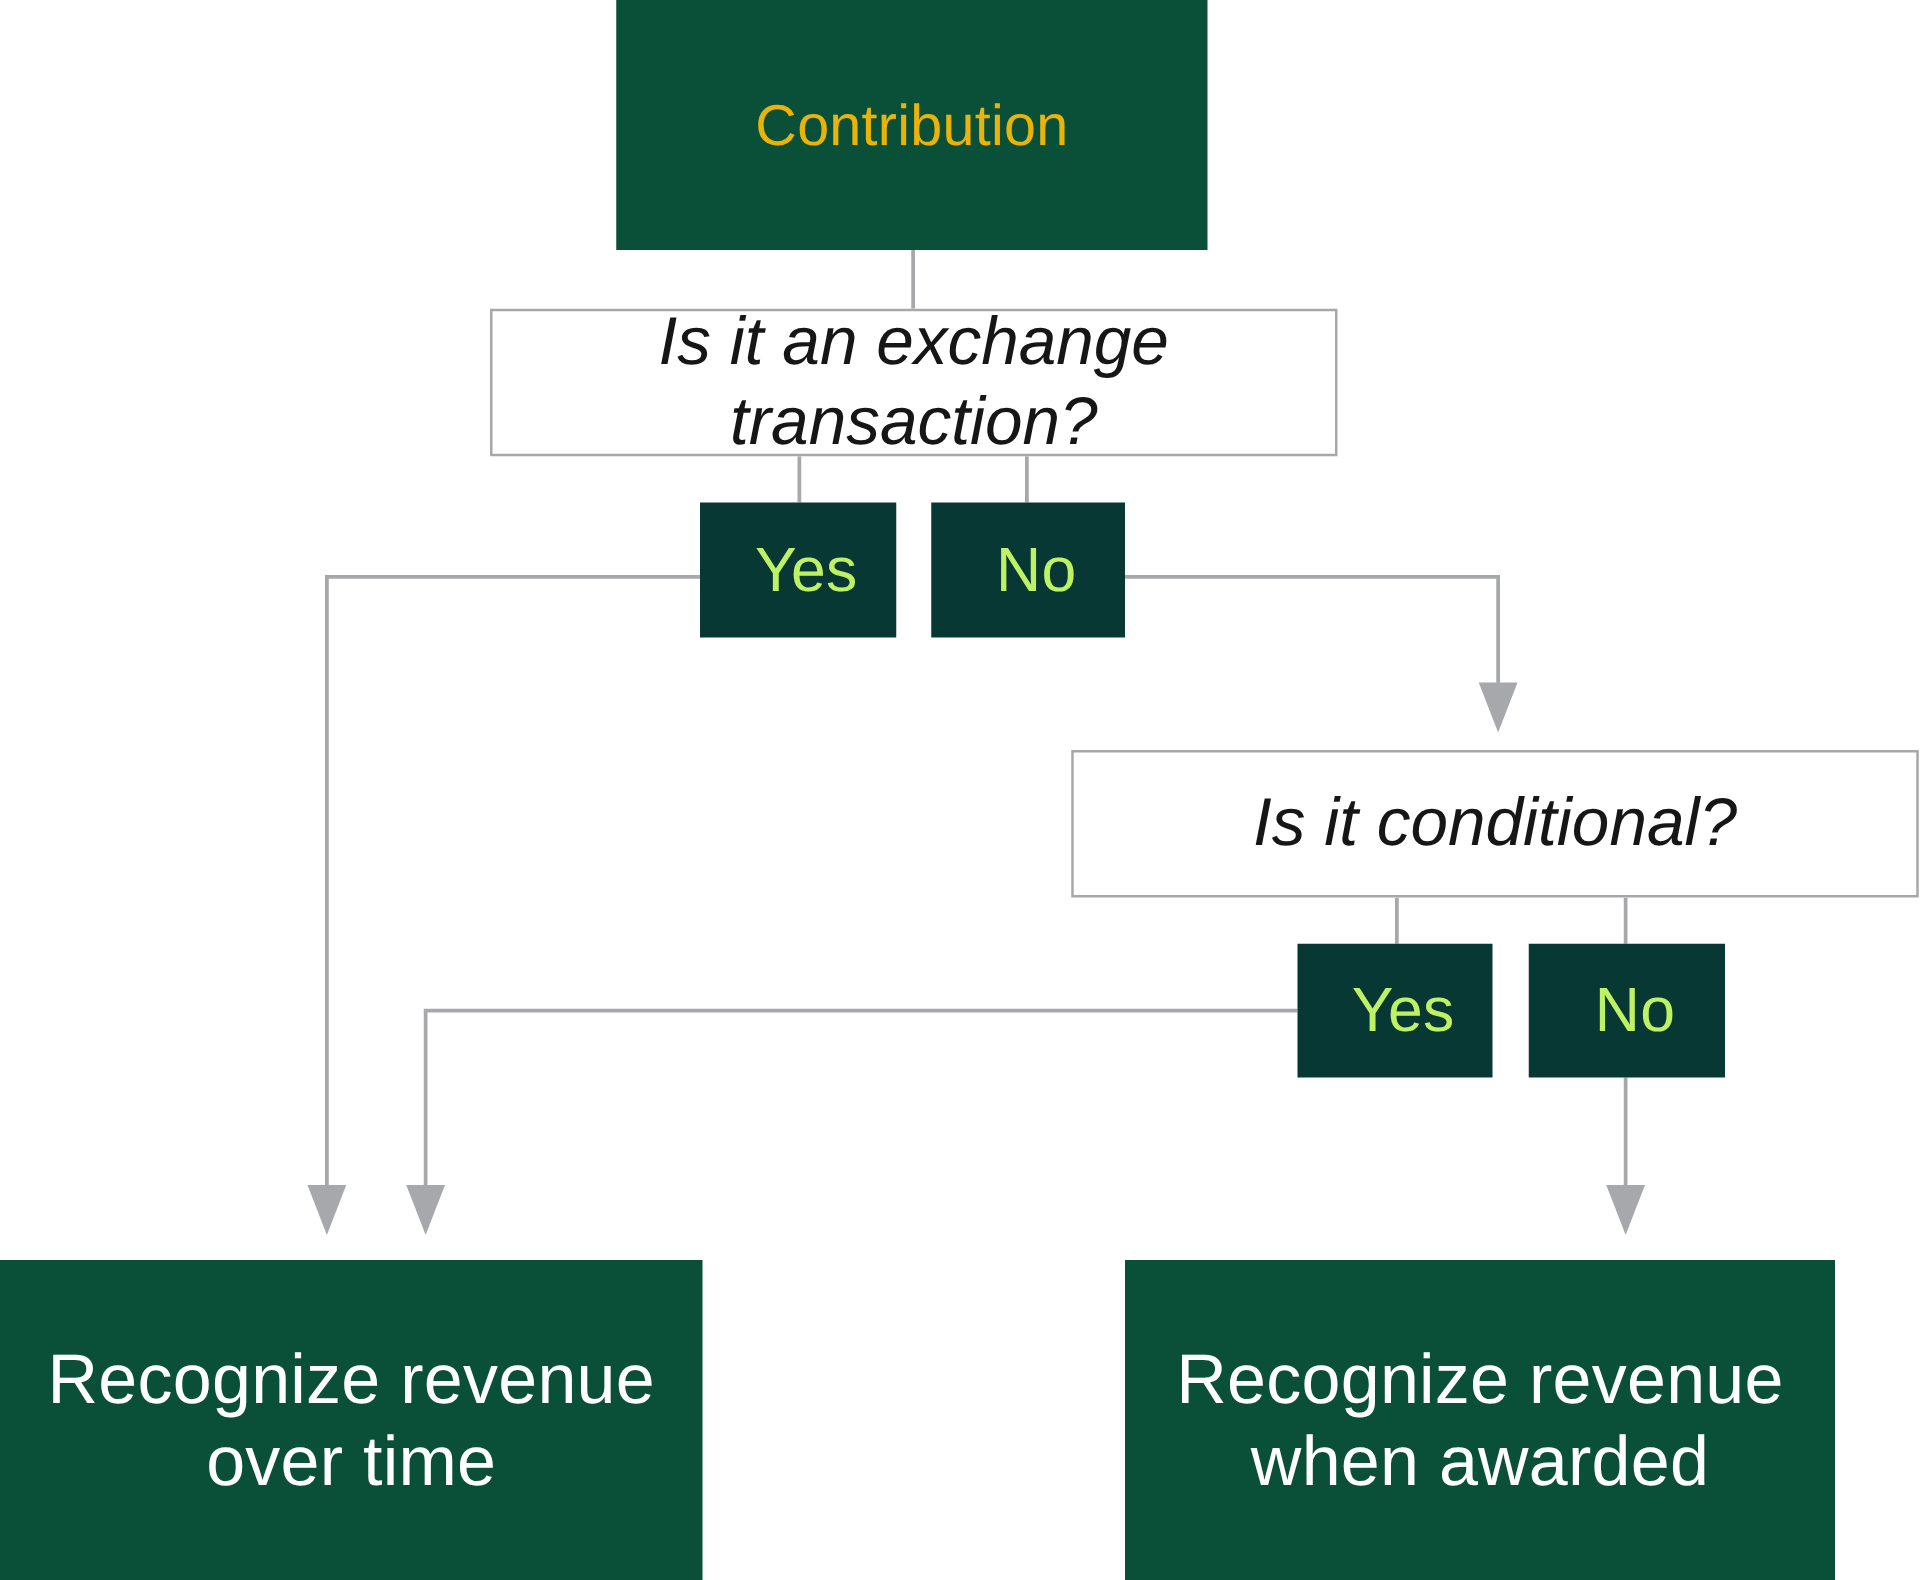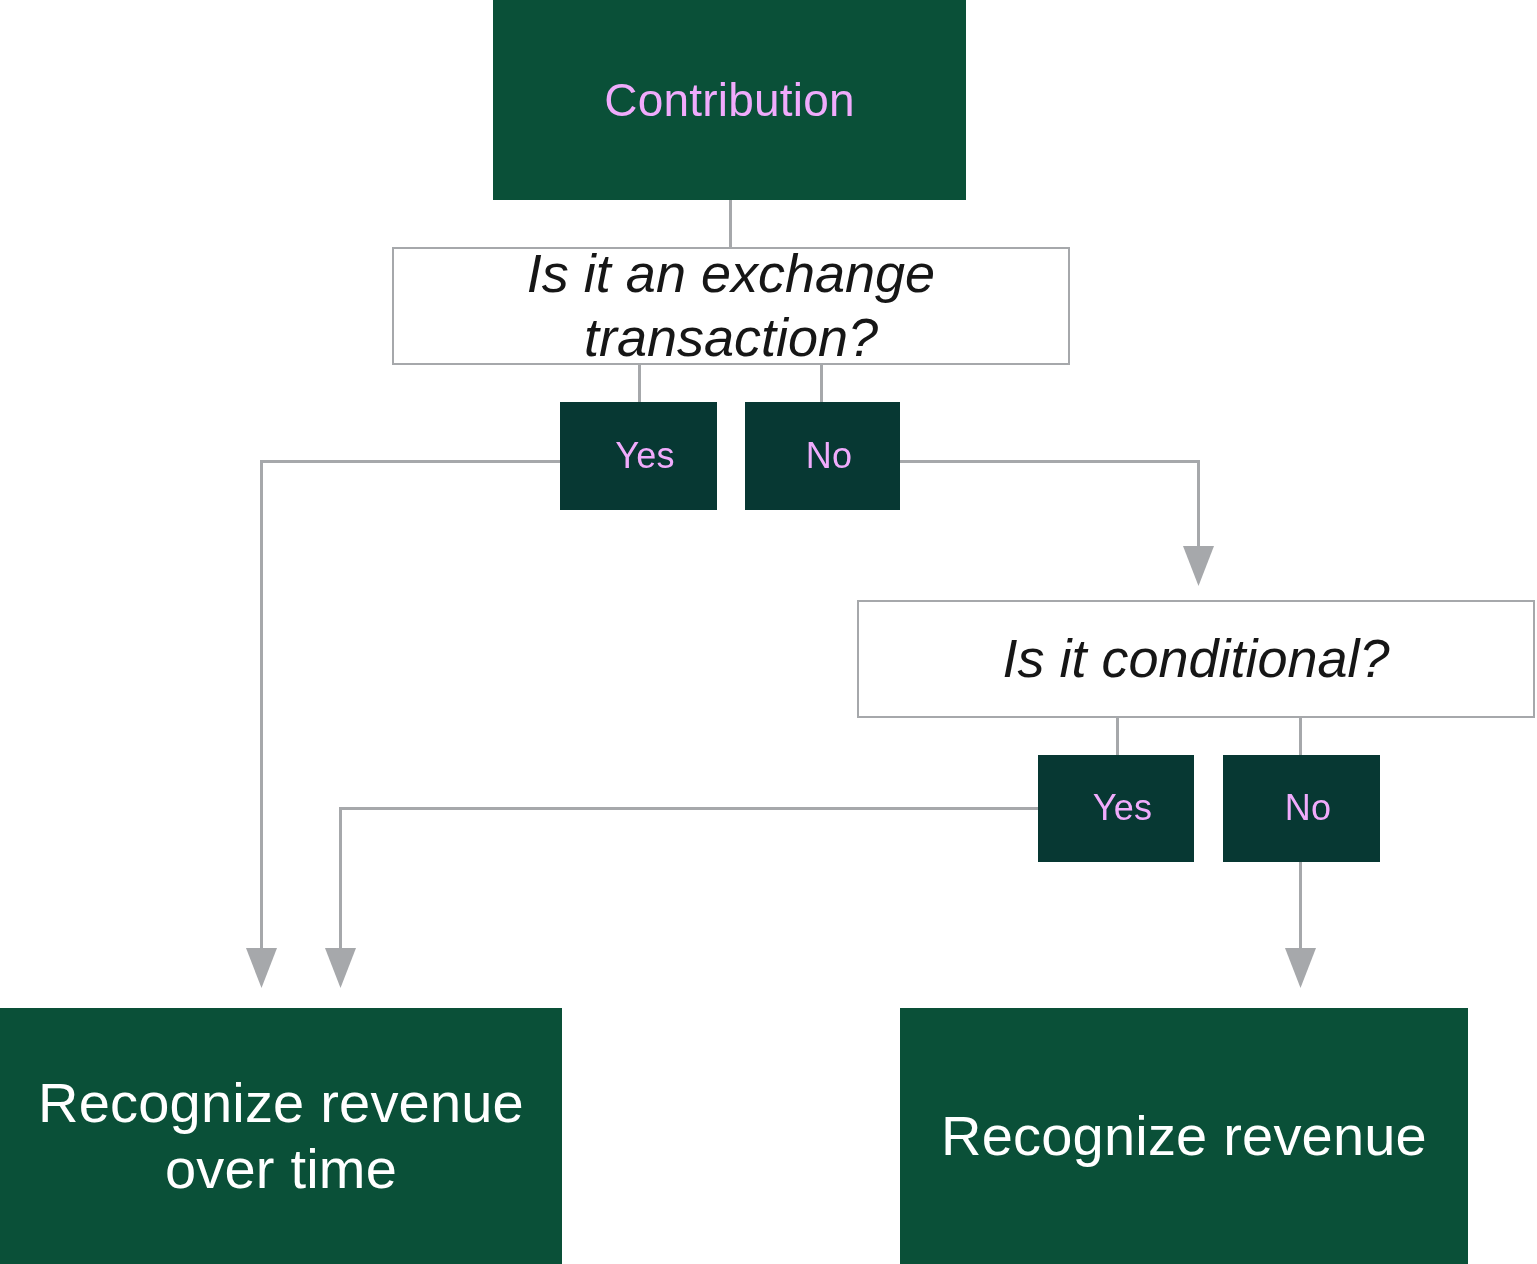--- a/index.html
+++ b/index.html
@@ -22,21 +22,21 @@
     position: absolute;
     box-sizing: border-box;
     display: flex;
     align-items: center;
     justify-content: center;
     text-align: center;
     line-height: 1.18;
   }
   .node-terminal {
     background: #0a5038;
-    color: #f0abfc;
+    color: #eab308;
     font-size: 46px;
     font-weight: 400;
     letter-spacing: 0.2px;
   }
   .node-outcome {
     background: #0a5038;
     color: #ffffff;
     font-size: 56px;
     font-weight: 400;
     letter-spacing: 0.2px;
@@ -44,22 +44,22 @@
   .node-decision {
     background: #ffffff;
     border: 2px solid #a6a8ab;
     color: #161616;
     font-size: 54px;
     font-style: italic;
     font-weight: 400;
   }
   .node-branch {
     background: #073833;
-    color: #f0abfc;
-    font-size: 36px;
+    color: #bef264;
+    font-size: 50px;
     font-weight: 400;
     letter-spacing: 0.2px;
     padding-left: 13px;
   }
   #wires {
     position: absolute;
     left: 0;
     top: 0;
     width: 1537px;
     height: 1264px;
@@ -135,16 +135,17 @@
   <div class="node node-outcome" style="left:0px; top:1008px; width:562px; height:256px;">
     <div>
       <div>Recognize revenue</div>
       <div>over time</div>
     </div>
   </div>
 
   <div class="node node-outcome" style="left:900px; top:1008px; width:568px; height:256px;">
     <div>
       <div>Recognize revenue</div>
+      <div>when awarded</div>
     </div>
   </div>
 
 </div>
 
 </body></html>

